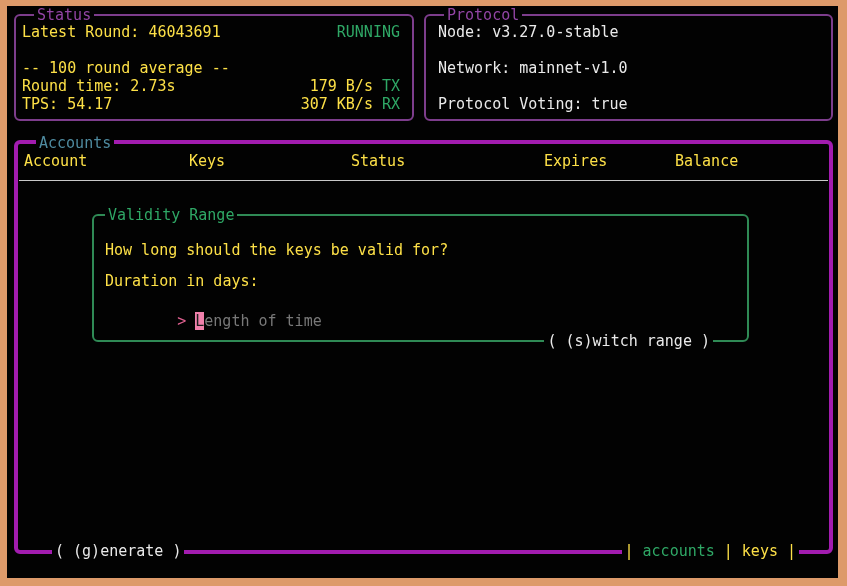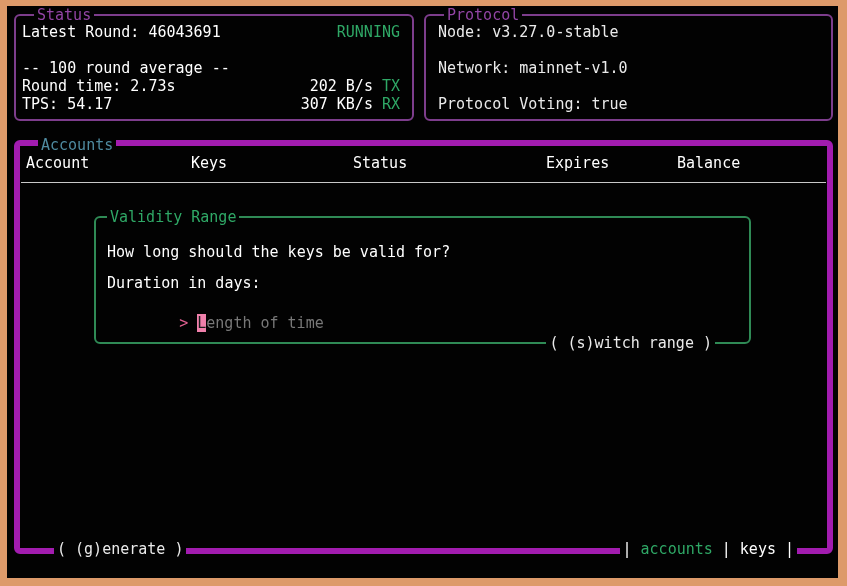--- a/index.html
+++ b/index.html
@@ -17,21 +17,21 @@
     position: absolute;
     left: 7px; top: 6px;
     width: 831px; height: 572px;
     background: #020202;
   }
   .tui-box {
     position: absolute;
     border-radius: 6px;
   }
   .box-purple { border: 2px solid #7d3d8c; }
-  .box-teal   { border: 6px solid #a21caf; }
+  .box-teal   { border: 4px solid #a21caf; }
   .box-green  { border: 2px solid #2f8a55; }
   .box-title {
     position: absolute;
     top: -10px;
     background: #020202;
     padding: 0 3px;
     white-space: pre;
   }
   .title-purple { color: #9345a5; }
   .title-teal   { color: #4f8ba0; }
@@ -47,21 +47,21 @@
   .row {
     position: absolute;
     left: 6px; right: 12px;
     height: 18px;
     display: flex;
     justify-content: space-between;
     white-space: pre;
   }
   .pair { display: flex; gap: 9px; white-space: pre; }
   .green { color: #2fa866; }
-  .white { color: #ffffff; }
+  .white { color: #fde047; }
   .gray  { color: #787878; }
   .pink  { color: #df6090; }
   .line { position: absolute; white-space: pre; height: 18px; }
   .header-underline {
     position: absolute;
     left: 1px; right: 1px; top: 36px;
     border-top: 1px solid #c9c9c9;
   }
   .col { position: absolute; top: 0; white-space: pre; }
   .cursor {
@@ -91,21 +91,21 @@
     <div class="row" style="top:7px;">
       <span class="white">Latest Round: 46043691</span>
       <span class="green">RUNNING</span>
     </div>
     <div class="row" style="top:43px;">
       <span class="white">-- 100 round average --</span>
     </div>
     <div class="row" style="top:61px;gap:28px;">
       <span class="white">Round time: 2.73s</span>
       <span class="pair">
-        <span class="white">202 B/s</span>
+        <span class="white">179 B/s</span>
         <span class="green">TX</span>
       </span>
     </div>
     <div class="row" style="top:79px;">
       <span class="white">TPS: 54.17</span>
       <span class="pair">
         <span class="white">307 KB/s</span>
         <span class="green">RX</span>
       </span>
     </div>

